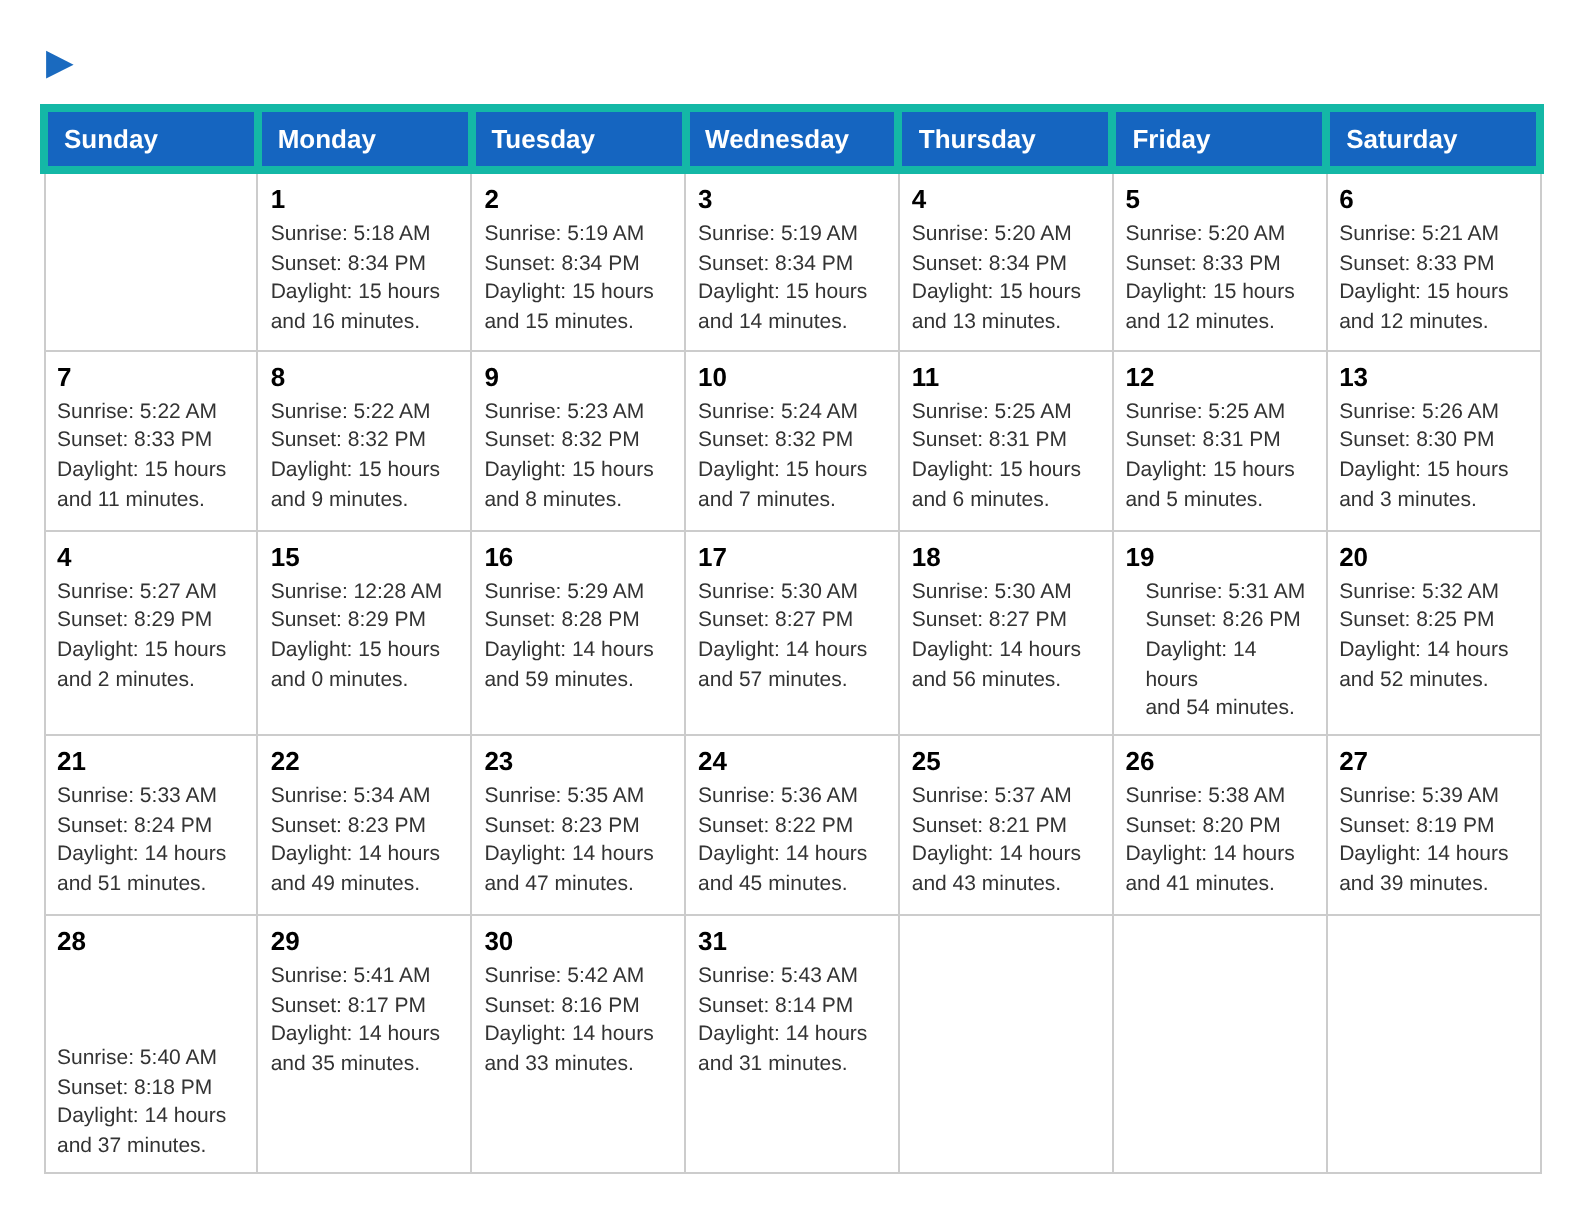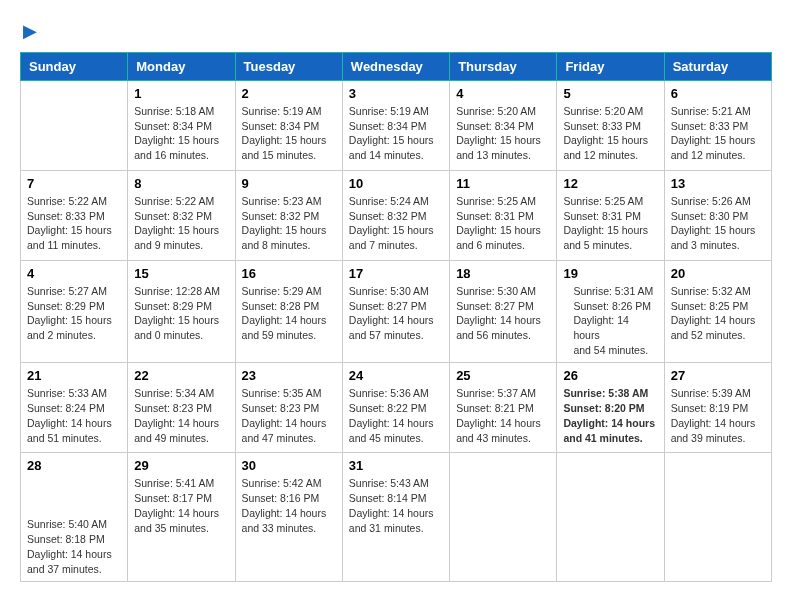--- a/index.html
+++ b/index.html
@@ -37,21 +37,21 @@
       width: 100%;
       border-collapse: collapse;
       font-size: 11px;
     }
     .calendar th {
       background-color: #1565c0;
       color: #fff;
       text-align: left;
       padding: 6px 8px;
       font-size: 13px;
-      border: 1px solid #14b8a6;
+      border: 4px solid #14b8a6;
     }
     .calendar td {
       border: 1px solid #ccc;
       vertical-align: top;
       padding: 5px 6px;
       width: 14.28%;
       min-height: 80px;
       height: 90px;
     }
     .day-number {
@@ -279,21 +279,21 @@
         </td>
         <td>
           <div class="day-number">25</div>
           <div class="day-info" style="white-space: pre-line;">Sunrise: 5:37 AM
 Sunset: 8:21 PM
 Daylight: 14 hours
 and 43 minutes.</div>
         </td>
         <td>
           <div class="day-number">26</div>
-          <div class="day-info" style="white-space: pre-line; font-weight: bold;">Sunrise: 5:38 AM
+          <div class="day-info" style="white-space: pre-line;">Sunrise: 5:38 AM
 Sunset: 8:20 PM
 Daylight: 14 hours
 and 41 minutes.</div>
         </td>
         <td>
           <div class="day-number">27</div>
           <div class="day-info" style="white-space: pre-line;">Sunrise: 5:39 AM
 Sunset: 8:19 PM
 Daylight: 14 hours
 and 39 minutes.</div>

